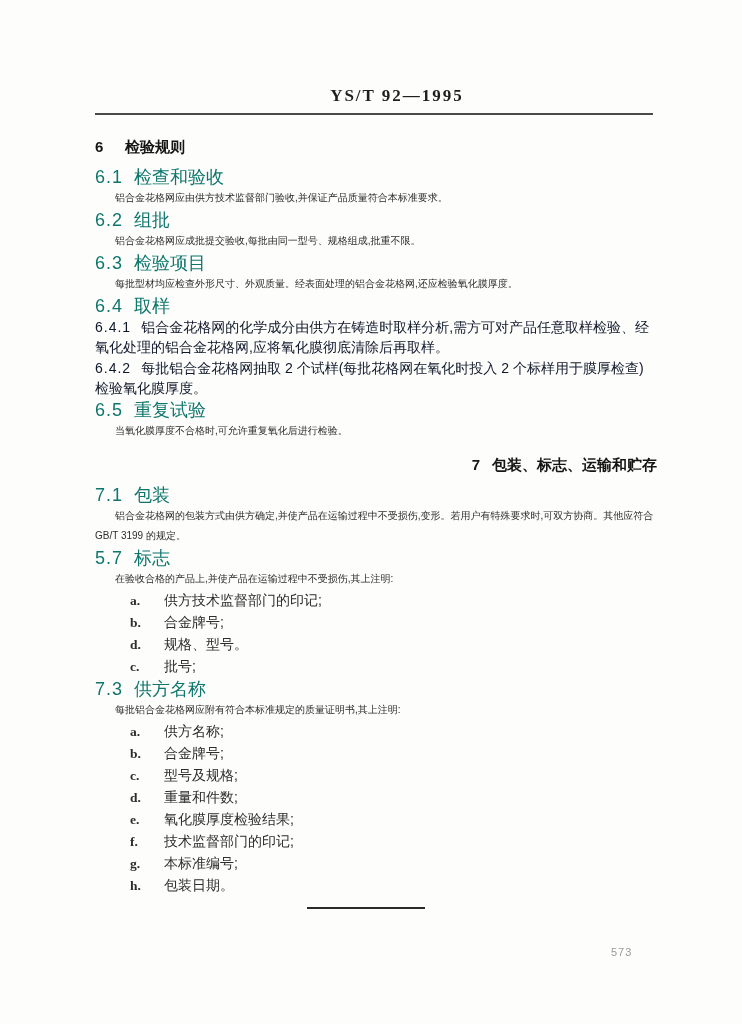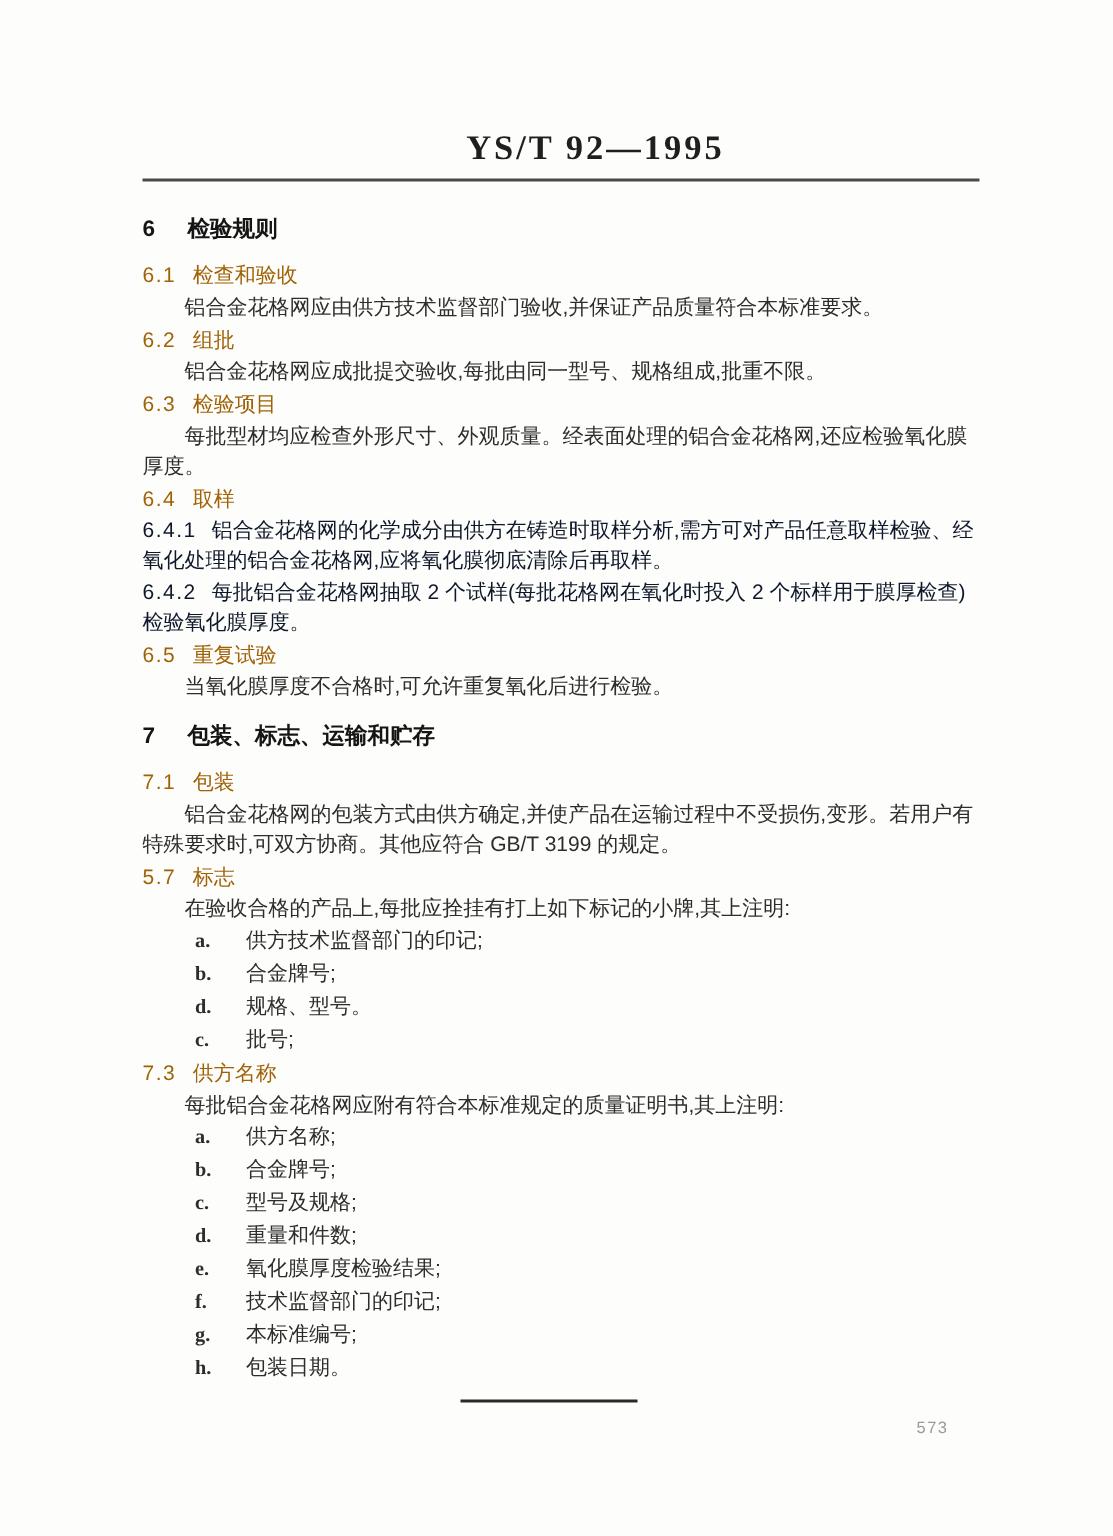--- a/index.html
+++ b/index.html
@@ -22,21 +22,21 @@
   }
   .content {
     position: absolute;
     left: 95px;
     top: 86px;
     width: 562px;
   }
   .doc-header {
     text-align: center;
     padding-left: 42px;
-    font-size: 23px;
+    font-size: 17px;
     font-weight: 700;
     letter-spacing: 2px;
     color: #1f1f1f;
     font-family: "Liberation Serif", serif;
   }
   .header-rule {
     border: none;
     border-top: 2px solid #4a4a4a;
     margin: 7px 0 0 0;
     width: 558px;
@@ -48,28 +48,28 @@
   .blk.h1 {
     font-size: 15px;
     font-weight: 700;
     color: #151515;
     margin: 4px 0 10px 0;
     line-height: 20px;
   }
   .blk.h1 + * { }
   .blk.h1 .num { display: inline-block; min-width: 18px; margin-right: 12px; }
   .blk.h2 {
-    font-size: 14px;
-    color: #a16207;
+    font-size: 18px;
+    color: #0f766e;
     margin: 2px 0 1px 0;
     line-height: 20px;
   }
   .blk.h2 .num { display: inline-block; margin-right: 11px; letter-spacing: 1px; }
   .blk.p {
-    font-size: 14px;
+    font-size: 10px;
     line-height: 20px;
     text-indent: 2em;
     color: #2d2d2d;
     margin: 0 0 1px 0;
   }
   .blk.pn {
     font-size: 14px;
     line-height: 20px;
     color: #0f172a;
     margin: 0 0 1px 0;
@@ -82,21 +82,21 @@
     padding-left: 35px;
     margin: 0 0 1px 0;
   }
   .blk.li .marker {
     display: inline-block;
     width: 34px;
     font-family: "Liberation Serif", serif;
     font-weight: 700;
     font-size: 13.5px;
   }
-  .blk.h1.sec7 { margin-top: 14px; }
+  .blk.h1.sec7 { margin-top: 14px; text-align: right; }
   .end-rule {
     border: none;
     border-top: 2px solid #2a2a2a;
     width: 118px;
     margin: 11px 0 0 212px;
   }
   .page-number {
     position: absolute;
     left: 611px;
     top: 946px;
@@ -122,21 +122,21 @@
         <div class="blk p"><span>每批型材均应检查外形尺寸、外观质量。经表面处理的铝合金花格网,还应检验氧化膜厚度。</span></div>
         <div class="blk h2"><span class="num">6.4</span><span>取样</span></div>
         <div class="blk pn"><span class="num">6.4.1</span><span>铝合金花格网的化学成分由供方在铸造时取样分析,需方可对产品任意取样检验、经氧化处理的铝合金花格网,应将氧化膜彻底清除后再取样。</span></div>
         <div class="blk pn"><span class="num">6.4.2</span><span>每批铝合金花格网抽取 2 个试样(每批花格网在氧化时投入 2 个标样用于膜厚检查)检验氧化膜厚度。</span></div>
         <div class="blk h2"><span class="num">6.5</span><span>重复试验</span></div>
         <div class="blk p"><span>当氧化膜厚度不合格时,可允许重复氧化后进行检验。</span></div>
         <div class="blk h1 sec7"><span class="num">7</span><span>包装、标志、运输和贮存</span></div>
         <div class="blk h2"><span class="num">7.1</span><span>包装</span></div>
         <div class="blk p"><span>铝合金花格网的包装方式由供方确定,并使产品在运输过程中不受损伤,变形。若用户有特殊要求时,可双方协商。其他应符合 GB/T 3199 的规定。</span></div>
         <div class="blk h2"><span class="num">5.7</span><span>标志</span></div>
-        <div class="blk p"><span>在验收合格的产品上,每批应拴挂有打上如下标记的小牌,其上注明:</span></div>
+        <div class="blk p"><span>在验收合格的产品上,并使产品在运输过程中不受损伤,其上注明:</span></div>
         <div class="blk li"><span class="marker">a.</span><span>供方技术监督部门的印记;</span></div>
         <div class="blk li"><span class="marker">b.</span><span>合金牌号;</span></div>
         <div class="blk li"><span class="marker">d.</span><span>规格、型号。</span></div>
         <div class="blk li"><span class="marker">c.</span><span>批号;</span></div>
         <div class="blk h2"><span class="num">7.3</span><span>供方名称</span></div>
         <div class="blk p"><span>每批铝合金花格网应附有符合本标准规定的质量证明书,其上注明:</span></div>
         <div class="blk li"><span class="marker">a.</span><span>供方名称;</span></div>
         <div class="blk li"><span class="marker">b.</span><span>合金牌号;</span></div>
         <div class="blk li"><span class="marker">c.</span><span>型号及规格;</span></div>
         <div class="blk li"><span class="marker">d.</span><span>重量和件数;</span></div>

